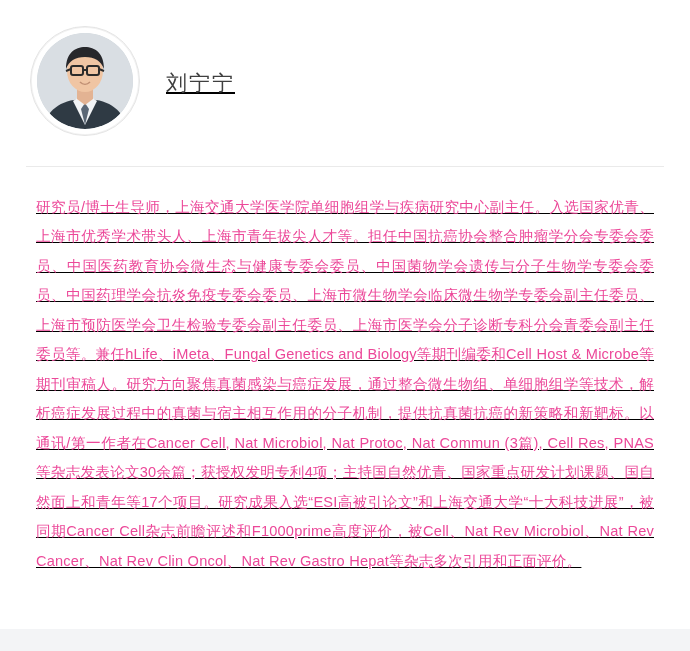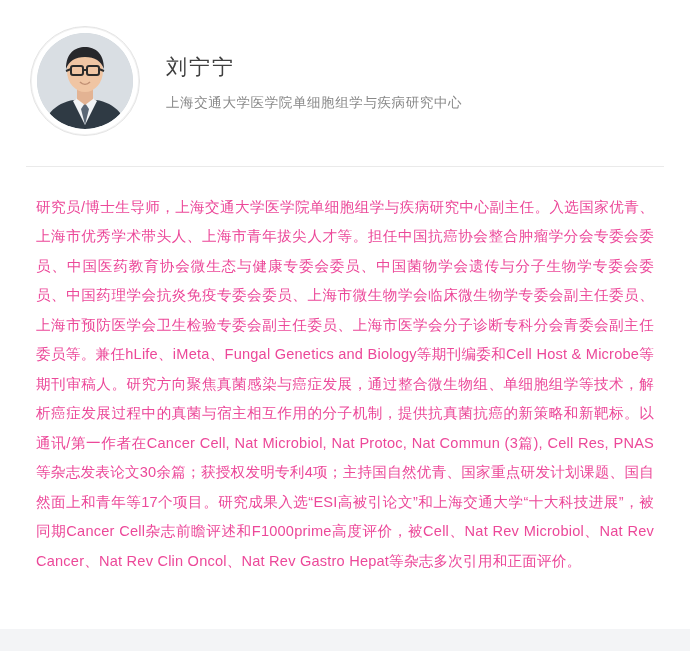--- a/index.html
+++ b/index.html
@@ -12,20 +12,21 @@
     background: #ffffff;
     font-family: "Liberation Sans", sans-serif;
     overflow: hidden;
   }
   .page {
     position: relative;
     width: 690px;
     height: 651px;
     background: #ffffff;
     box-sizing: border-box;
+    text-decoration: underline;
   }
 
   
   .profile-header {
     display: flex;
     align-items: center;
     padding: 26px 0 24px 30px;
     box-sizing: border-box;
   }
   .avatar-wrap {
@@ -141,21 +142,20 @@
             </g>
 
             <path d="M43 49 C46 52 50 52 53 49" stroke="#c08f73" stroke-width="1.6" fill="none"></path>
           </g>
         </svg>
       </div>
     </div>
 
     <div class="identity">
       <div class="person-name">刘宁宁</div>
-      <div class="affiliation">上海交通大学医学院单细胞组学与疾病研究中心</div>
     </div>
 
   </div>
 
   <div class="divider"></div>
 
   <div class="bio">
     <p>研究员/博士生导师，上海交通大学医学院单细胞组学与疾病研究中心副主任。入选国家优青、上海市优秀学术带头人、上海市青年拔尖人才等。担任中国抗癌协会整合肿瘤学分会专委会委员、中国医药教育协会微生态与健康专委会委员、中国菌物学会遗传与分子生物学专委会委员、中国药理学会抗炎免疫专委会委员、上海市微生物学会临床微生物学专委会副主任委员、上海市预防医学会卫生检验专委会副主任委员、上海市医学会分子诊断专科分会青委会副主任委员等。兼任hLife、iMeta、Fungal Genetics and Biology等期刊编委和Cell Host &amp; Microbe等期刊审稿人。研究方向聚焦真菌感染与癌症发展，通过整合微生物组、单细胞组学等技术，解析癌症发展过程中的真菌与宿主相互作用的分子机制，提供抗真菌抗癌的新策略和新靶标。以通讯/第一作者在Cancer Cell, Nat Microbiol, Nat Protoc, Nat Commun (3篇), Cell Res, PNAS等杂志发表论文30余篇；获授权发明专利4项；主持国自然优青、国家重点研发计划课题、国自然面上和青年等17个项目。研究成果入选“ESI高被引论文”和上海交通大学“十大科技进展”，被同期Cancer Cell杂志前瞻评述和F1000prime高度评价，被Cell、Nat Rev Microbiol、Nat Rev Cancer、Nat Rev Clin Oncol、Nat Rev Gastro Hepat等杂志多次引用和正面评价。</p>
   </div>
 

